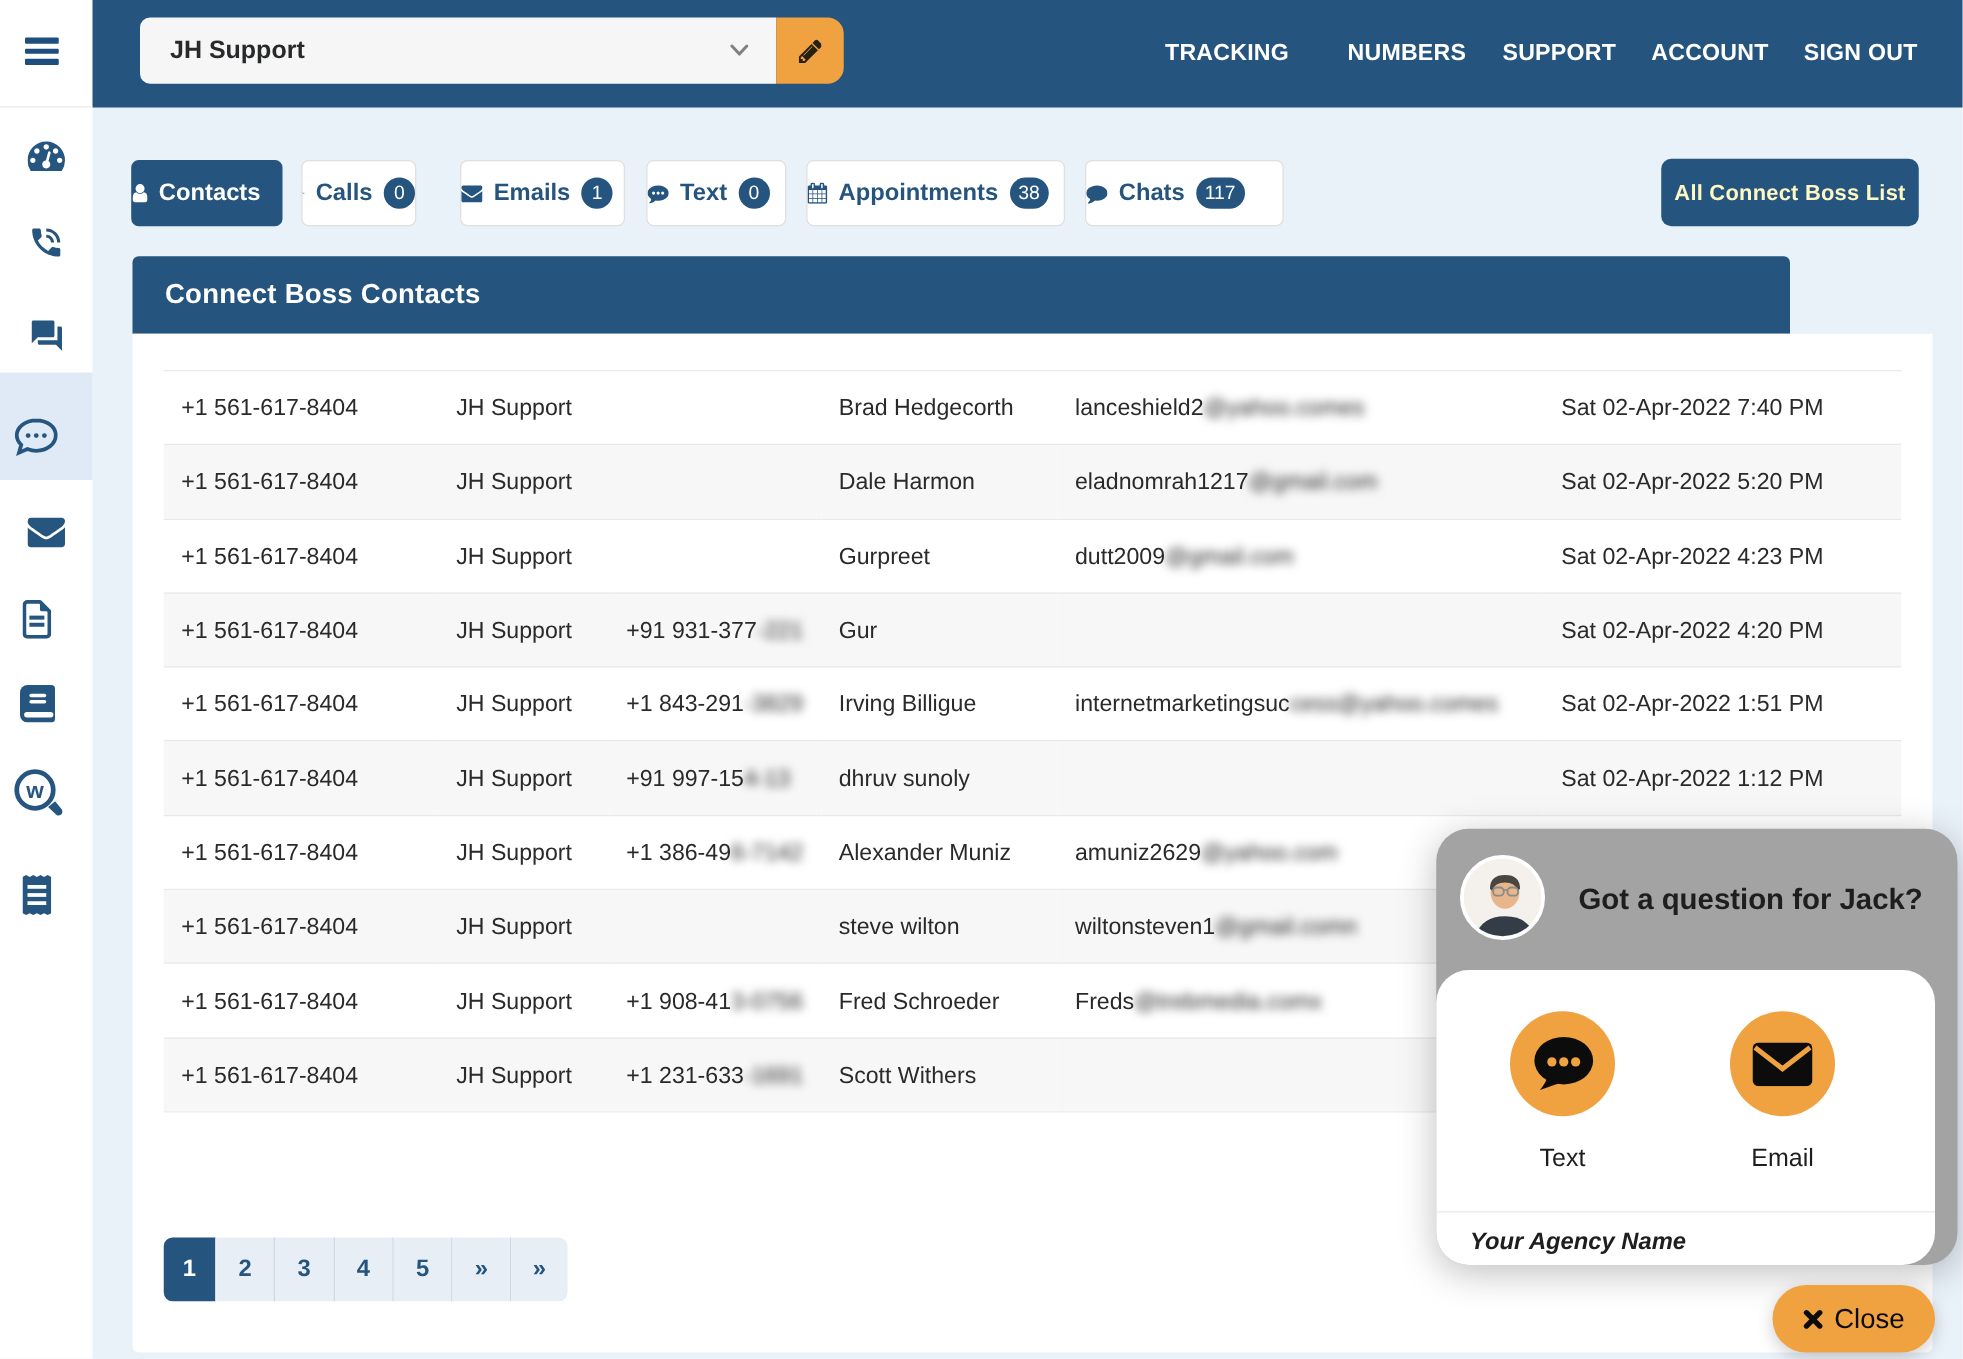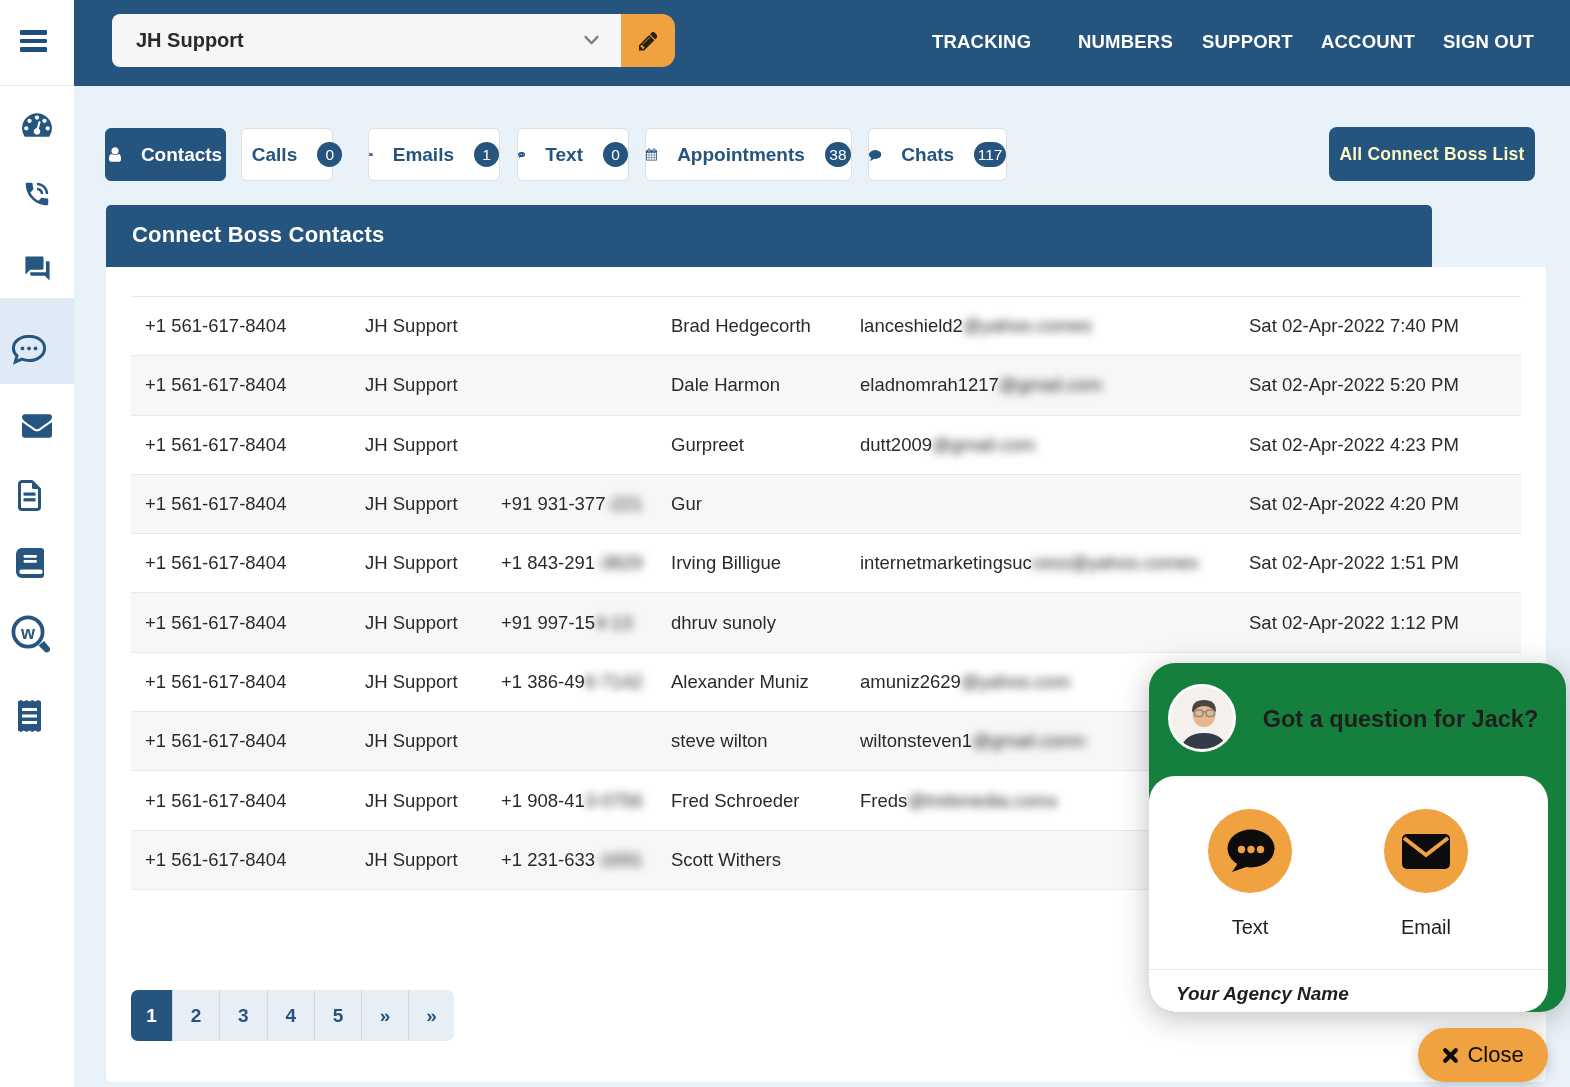--- a/index.html
+++ b/index.html
@@ -7,21 +7,21 @@
 .abs { position:absolute; }
 #navbar { position:absolute; left:74px; top:0; width:1496px; height:86px; background:#25547e; }
 #sidebar { position:absolute; left:0; top:0; width:74px; height:1087px; background:#fff; }
 #sbtop { position:absolute; left:0; top:0; width:74px; height:86px; border-bottom:1px solid #ececec; }
 .bar { position:absolute; left:20px; width:26.5px; height:4.5px; background:#1d4e7e; border-radius:1px; }
 .sic { position:absolute; left:0; width:74px; text-align:center; }
 .nvl { top:31px; color:#fff; font-weight:bold; font-size:18.5px; letter-spacing:0.2px; }
 #selbox { position:absolute; left:112px; top:14px; width:509px; height:53px; background:#f6f6f6; border-radius:8px 0 0 8px; }
 #selbox .lbl { position:absolute; left:24px; top:15px; font-size:20px; font-weight:bold; color:#27292b; }
 #editbtn { position:absolute; left:621px; top:14px; width:54px; height:53px; background:#efa23f; border-radius:0 13px 13px 0; display:flex; align-items:center; justify-content:center; }
-.tab { position:absolute; top:128px; height:53px; background:#fff; border:1px solid #dfdfdf; border-radius:6px; display:flex; align-items:center; justify-content:center; gap:20px; color:#25547e; font-size:19px; font-weight:bold; }
+.tab { position:absolute; top:128px; height:53px; background:#fff; border:1px solid #dfdfdf; border-radius:6px; display:flex; align-items:center; gap:9px; color:#25547e; font-size:19px; font-weight:bold; }
 .tab .badge { background:#25547e; color:#fff; border-radius:12.5px; font-size:15.5px; font-weight:500; min-width:25px; height:25px; display:flex; align-items:center; justify-content:center; padding:0 7px; }
 #tab-contacts { left:105px; width:121px; background:#25547e; color:#fff; border-color:#25547e; }
 #panel-hd { position:absolute; left:106px; top:205px; width:1326px; height:62px; background:#25547e; border-radius:5px 5px 0 0; }
 #panel-hd span { position:absolute; left:26px; top:17px; color:#fff; font-size:22px; font-weight:bold; letter-spacing:0.2px; }
 #panel-bd { position:absolute; left:106px; top:267px; width:1440px; height:815px; background:#fff; border-radius:0 0 5px 5px; }
 table { position:absolute; left:131px; top:296px; width:1390px; border-collapse:collapse; border:1px solid #ebebeb; table-layout:fixed; font-size:18.5px; color:#2a2a2a; }
 th { background:#e4edf7; color:#1f4e7c; font-size:17px; height:70px; text-align:left; padding-left:14px; font-weight:bold; letter-spacing:0.4px; }
 td { height:59.3px; padding-left:14px; border-top:1px solid #e9e9e9; background:#fff; }
 tr.alt td { background:#f7f7f7; }
 table, th, td { border-left:none; border-right:none; }
@@ -135,21 +135,21 @@
 <div class="tab" id="t5" style="left:645px;width:207px">
     <svg width="15.8" height="17" viewBox="0 0 1664 1792">
       <path fill="#25547e" transform="translate(0,1536) scale(1,-1)" d="M128 -128h288v288h-288v-288zM480 -128h320v288h-320v-288zM128 224h288v320h-288v-320zM480 224h320v320h-320v-320zM128 608h288v288h-288v-288zM864 -128h320v288h-320v-288zM480 608h320v288h-320v-288zM1248 -128h288v288h-288v-288zM864 224h320v320h-320v-320z
 M512 1088v288q0 13 -9.5 22.5t-22.5 9.5h-64q-13 0 -22.5 -9.5t-9.5 -22.5v-288q0 -13 9.5 -22.5t22.5 -9.5h64q13 0 22.5 9.5t9.5 22.5zM1248 224h288v320h-288v-320zM864 608h320v288h-320v-288zM1248 608h288v288h-288v-288zM1280 1088v288q0 13 -9.5 22.5t-22.5 9.5h-64
 q-13 0 -22.5 -9.5t-9.5 -22.5v-288q0 -13 9.5 -22.5t22.5 -9.5h64q13 0 22.5 9.5t9.5 22.5zM1664 1152v-1280q0 -52 -38 -90t-90 -38h-1408q-52 0 -90 38t-38 90v1280q0 52 38 90t90 38h128v96q0 66 47 113t113 47h64q66 0 113 -47t47 -113v-96h384v96q0 66 47 113t113 47
 h64q66 0 113 -47t47 -113v-96h128q52 0 90 -38t38 -90z"></path>
     </svg>
     <span>Appointments</span>
     <span class="badge">38</span>
   </div>
-<div class="tab" id="t6" style="left:868px;width:139px">
+<div class="tab" id="t6" style="left:868px;width:159px">
     <svg width="17.0" height="17" viewBox="0 0 1792 1792">
       <path fill="#25547e" transform="translate(0,1536) scale(1,-1)" d="M1792 640q0 -174 -120 -321.5t-326 -233t-450 -85.5q-70 0 -145 8q-198 -175 -460 -242q-49 -14 -114 -22q-17 -2 -30.5 9t-17.5 29v1q-3 4 -0.5 12t2 10t4.5 9.5l6 9t7 8.5t8 9q7 8 31 34.5t34.5 38t31 39.5t32.5 51t27 59t26 76q-157 89 -247.5 220t-90.5 281
 q0 130 71 248.5t191 204.5t286 136.5t348 50.5q244 0 450 -85.5t326 -233t120 -321.5z"></path>
     </svg>
     <span>Chats</span>
     <span class="badge">117</span>
   </div>
 <div class="abs" style="left:1329px;top:127px;width:206px;height:54px;background:#25547e;border-radius:8px;display:flex;align-items:center;justify-content:center;color:#fef9c3;font-size:17.5px;font-weight:bold;letter-spacing:0.2px">All Connect Boss List</div>
 <div id="panel-hd">
     <span>Connect Boss Contacts</span>
@@ -248,21 +248,21 @@
     </tbody>
   </table>
 <div class="pg" style="left:131px;width:42px;background:#25547e;color:#fff;border-radius:7px 0 0 7px;">1</div>
 <div class="pg" style="left:173px;width:47px;">2</div>
 <div class="pg" style="left:220px;width:47.5px;">3</div>
 <div class="pg" style="left:267.5px;width:47.5px;">4</div>
 <div class="pg" style="left:315px;width:47px;">5</div>
 <div class="pg" style="left:362px;width:47px;">»</div>
 <div class="pg" style="left:409px;width:45px;border-radius:0 7px 7px 0;border-right:none;">»</div>
 
-<div class="abs" style="left:1149px;top:663px;width:417px;height:349px;border-radius:26px;background:#15803d;box-shadow:0 6px 30px rgba(0,0,0,0.25)">
+<div class="abs" style="left:1149px;top:663px;width:417px;height:349px;border-radius:26px;background:#a3a3a3;box-shadow:0 6px 30px rgba(0,0,0,0.25)">
   <div class="abs" style="left:19px;top:21px;width:68px;height:68px;border-radius:50%;background:#f7f5f2;border:3px solid #fff;overflow:hidden">
     <svg width="68" height="68" viewBox="0 0 68 68">
       <rect width="68" height="68" fill="#f4f1ec"></rect>
       <ellipse cx="33" cy="27" rx="11.5" ry="13" fill="#e7b68d"></ellipse>
       <path d="M21 24 q0-11 12-11 q12 0 12 11 l-1.5 1.5 q-2.5-6.5-10.5-6.5 q-8 0-10.5 6.5 Z" fill="#4a4540"></path>
       <path d="M8 68 q3-22 25-22 q22 0 25 22 Z" fill="#333c47"></path>
       <rect x="23.5" y="23" width="8.5" height="6.5" rx="3" fill="none" stroke="#8a8a86" stroke-width="1.5"></rect>
       <rect x="35" y="23" width="8.5" height="6.5" rx="3" fill="none" stroke="#8a8a86" stroke-width="1.5"></rect>
       <line x1="32" y1="25" x2="35" y2="25" stroke="#8a8a86" stroke-width="1.3"></line>
     </svg>

